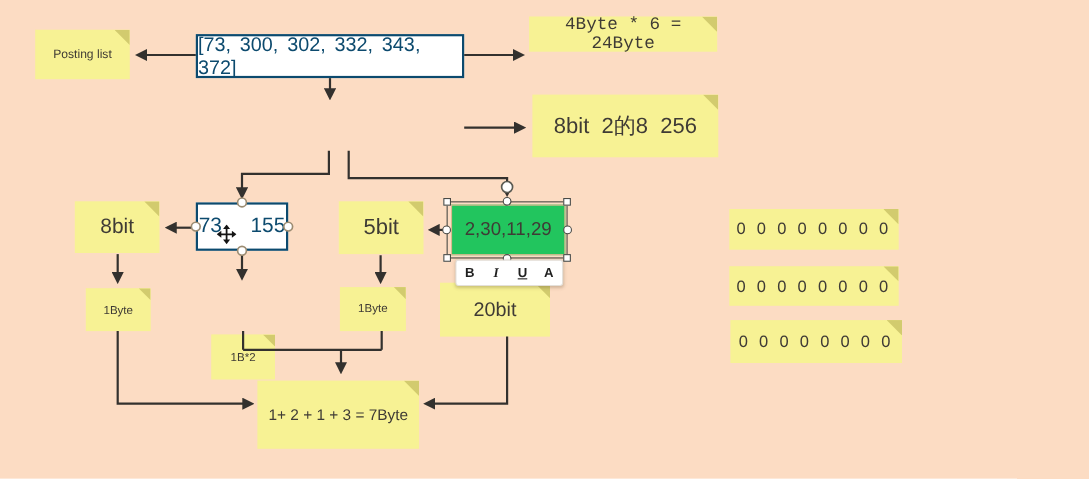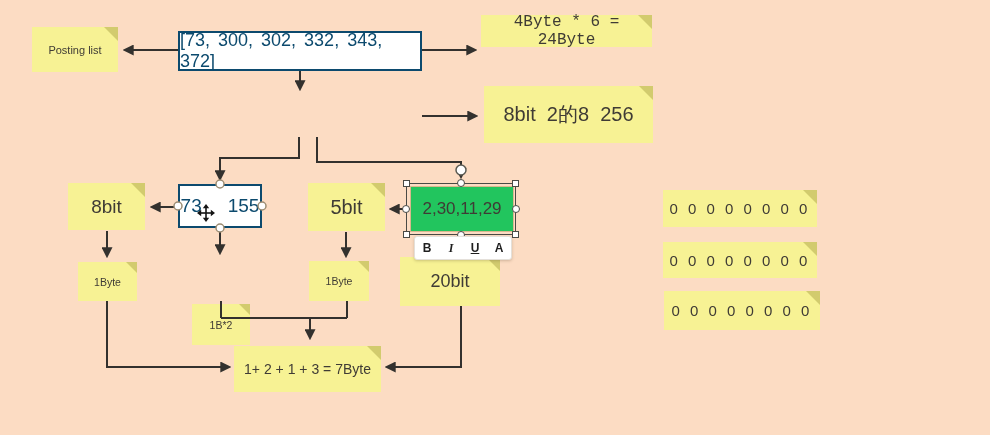--- a/index.html
+++ b/index.html
@@ -72,21 +72,21 @@
   <div class="note" style="left:192px;top:260px;width:58px;height:41px;font-size:10.5px;margin-top:44px;">
     <span>1B*2</span>
     <span class="fold sm"></span>
   </div>
 
   <div class="note" style="left:309px;top:261px;width:60px;height:40px;font-size:10.5px;">
     <span>1Byte</span>
     <span class="fold sm"></span>
   </div>
 
-  <div class="note" style="left:234px;top:346px;width:147px;height:46px;font-size:14px;">
+  <div class="note" style="left:234px;top:346px;width:147px;height:62px;font-size:14px;">
     <span>1+ 2 + 1 + 3 = 7Byte</span>
     <span class="fold"></span>
   </div>
 
   <div class="note" style="left:663px;top:190px;width:154px;height:37px;font-size:15px;letter-spacing:3px;">
     <span>0 0 0 0 0 0 0 0</span>
     <span class="fold"></span>
   </div>
 
   <div class="note" style="left:663px;top:242px;width:154px;height:36px;font-size:15px;letter-spacing:3px;">

